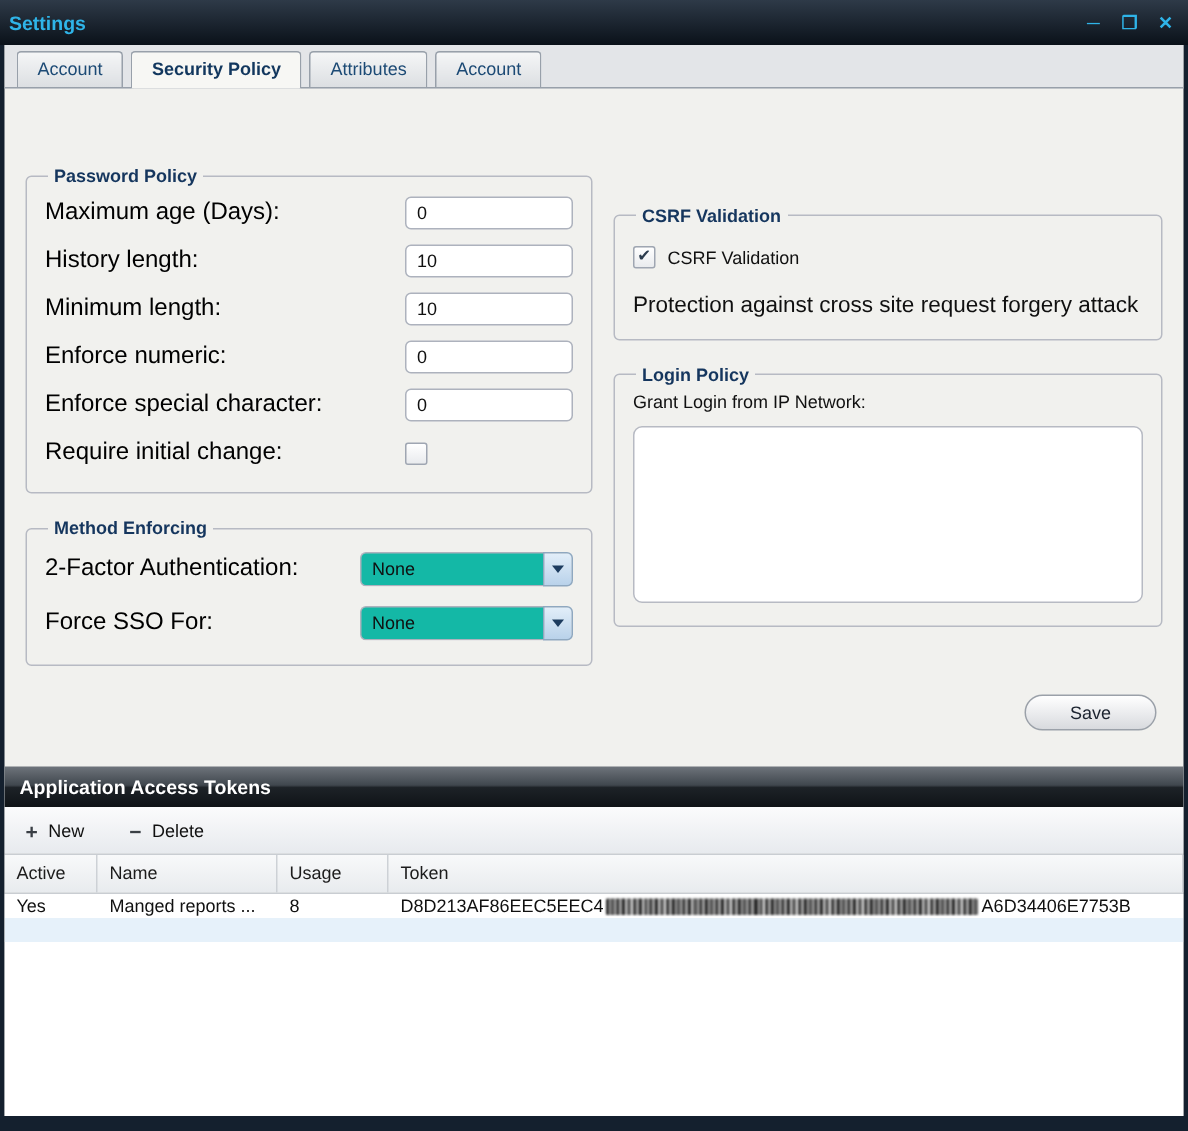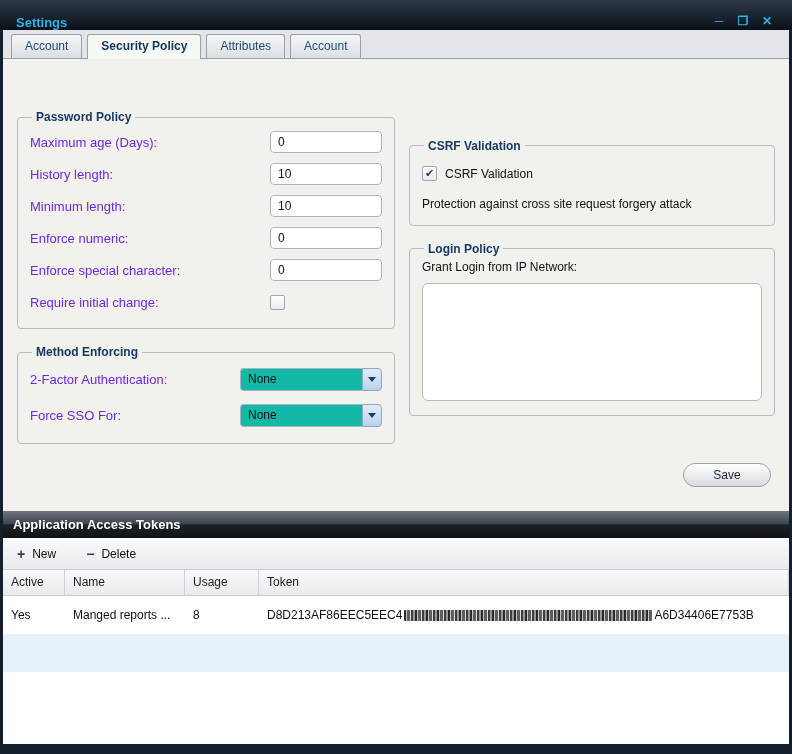--- a/index.html
+++ b/index.html
@@ -13,23 +13,23 @@
   
   .window {
     width: 792px; height: 754px;
     background: #14202e;
     padding: 0 3px 10px 3px;
     display: flex; flex-direction: column;
   }
   .titlebar {
     flex: 0 0 30px; height: 30px;
     margin: 0 -3px;
-    padding: 0 16px;
+    padding: 0 6px;
     background: linear-gradient(#2e3a48, #0a1119);
-    display: flex; align-items: flex-end;
+    display: flex; align-items: center;
   }
   .titlebar .title {
     flex: 1; color: #2fb4e8; font-weight: bold; font-size: 13px;
   }
   .win-btn {
     color: #2fb4e8; font-size: 12px; width: 18px; text-align: center;
     margin-left: 6px; cursor: default; font-weight: bold; line-height: 18px;
   }
 
   .body { flex: 1; background: #f1f1ee; display: flex; flex-direction: column; overflow: hidden; }
@@ -71,21 +71,21 @@
     border: 1px solid #b7bac3; border-radius: 4px;
     margin: 0 0 16px 0; padding: 2px 12px 10px 12px;
   }
   legend {
     font-size: 12px; font-weight: bold; color: #15365e;
     padding: 0 4px; margin-left: 2px;
   }
 
   .form-row { display: flex; align-items: center; height: 32px; }
   .form-row.tall { height: 36px; }
-  .form-label { flex: 1; font-size: 13px; color: #6d28d9; }
+  .form-label { flex: 1; font-size: 16px; color: #000000; }
 
   .text-input {
     width: 112px; height: 22px;
     border: 1px solid #adb2bd; border-radius: 4px;
     padding: 1px 7px; font-size: 12px; color: #101010;
     font-family: "Liberation Sans", sans-serif;
     background: #ffffff; outline: none;
   }
 
   .checkbox {
@@ -109,21 +109,21 @@
     display: flex; align-items: center; justify-content: center;
   }
   .chevron {
     width: 0; height: 0;
     border-left: 4px solid transparent; border-right: 4px solid transparent;
     border-top: 5px solid #1d3c5f;
   }
 
   .csrf-row { display: flex; align-items: center; gap: 8px; height: 30px; margin-top: 4px; }
   .csrf-label { font-size: 12px; color: #101010; }
-  .csrf-desc { font-size: 12px; color: #101010; margin: 8px 0 4px 0; }
+  .csrf-desc { font-size: 15px; color: #101010; margin: 8px 0 4px 0; }
 
   .login-label { font-size: 12px; color: #101010; margin: 2px 0 9px 0; }
   .ip-textarea {
     width: 100%; height: 118px;
     border: 1px solid #b7bac3; border-radius: 6px;
     background: #ffffff; resize: none; outline: none;
     font-family: "Liberation Sans", sans-serif; font-size: 12px;
   }
 
   .save-btn {
@@ -161,21 +161,21 @@
     font-size: 12px; color: #1c1c1c; padding: 5px 8px;
     border-right: 1px solid #cdd1d6; cursor: default;
     white-space: nowrap; overflow: hidden;
   }
   .col-active { width: 62px;  flex: 0 0 62px; }
   .col-name   { width: 120px; flex: 0 0 120px; }
   .col-usage  { width: 74px;  flex: 0 0 74px; }
   .col-token  { flex: 1; }
 
   .grid-body { flex: 1; background: #ffffff; overflow: hidden; }
-  .grid-row { display: flex; height: 38px; align-items: center; background: #ffffff; }
+  .grid-row { display: flex; height: 16px; align-items: center; background: #ffffff; }
   .grid-row.stripe { background: #e6f1fa; }
   .gr-cell { font-size: 12px; color: #101010; padding: 0 8px; white-space: nowrap; overflow: hidden; }
 
   .token-cell { display: flex; align-items: center; }
   .token-noise {
     display: inline-block; width: 248px; height: 11px; margin: 0 2px;
     background: repeating-linear-gradient(90deg,
       #2a2a2a 0 2px, #c8c8c8 2px 3px, #5f5f5f 3px 6px,
       #e0e0e0 6px 7px, #3e3e3e 7px 9px, #9a9a9a 9px 11px);
     filter: blur(0.6px); border-radius: 1px;

